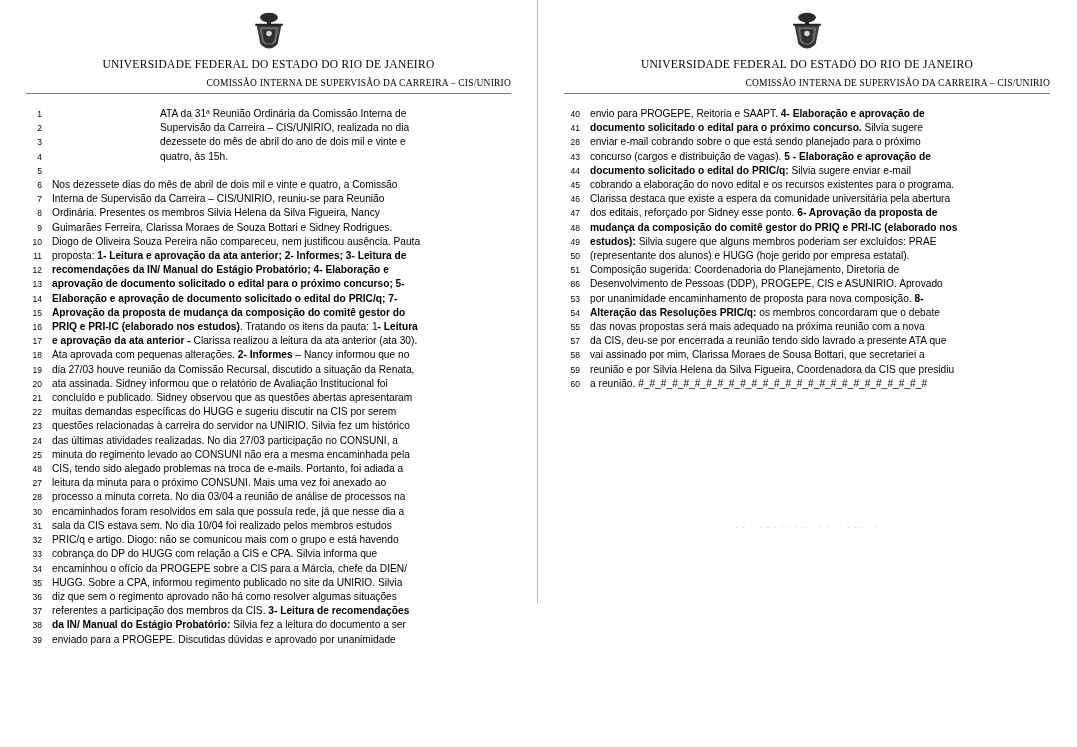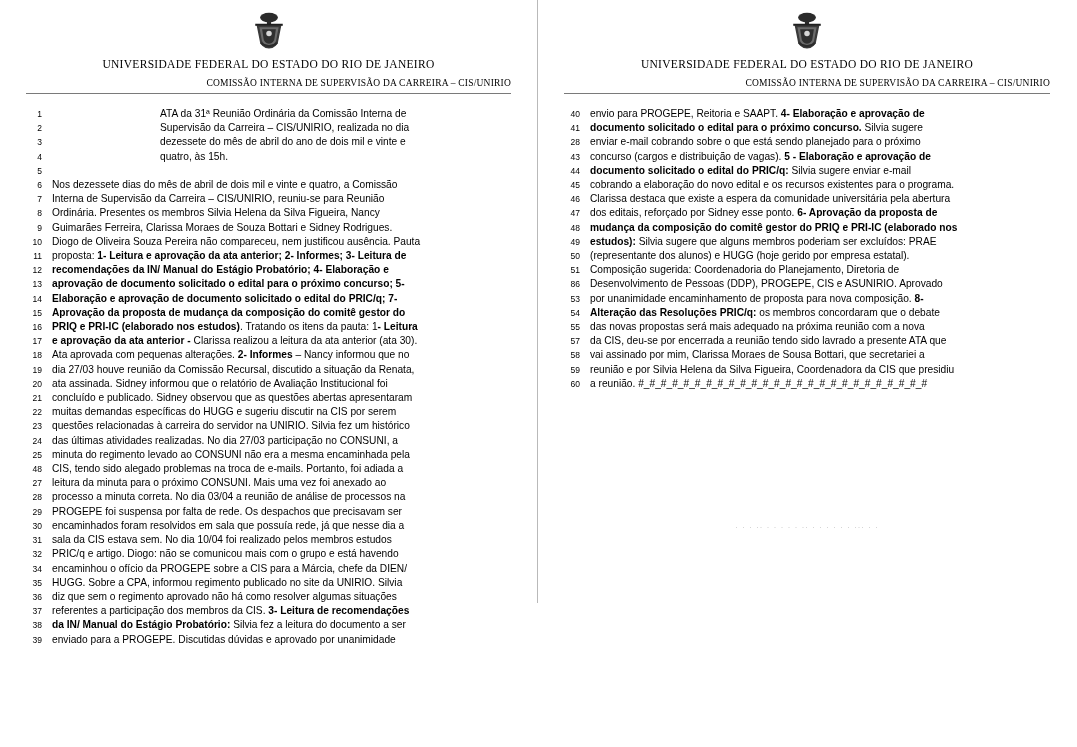--- a/index.html
+++ b/index.html
@@ -247,34 +247,34 @@
           </div>
           <div class="line">
             <span class="lnum">27</span>
             <span class="ltext">leitura da minuta para o próximo CONSUNI. Mais uma vez foi anexado ao</span>
           </div>
           <div class="line">
             <span class="lnum">28</span>
             <span class="ltext">processo a minuta correta. No dia 03/04 a reunião de análise de processos na</span>
           </div>
           <div class="line">
-            <span class="lnum">29</span>
-            <span class="ltext">PROGEPE foi suspensa por falta de rede. Os despachos que precisavam ser</span>
-          </div>
-          <div class="line">
             <span class="lnum">30</span>
             <span class="ltext">encaminhados foram resolvidos em sala que possuía rede, já que nesse dia a</span>
           </div>
           <div class="line">
             <span class="lnum">31</span>
             <span class="ltext">sala da CIS estava sem. No dia 10/04 foi realizado pelos membros estudos</span>
           </div>
           <div class="line">
             <span class="lnum">32</span>
             <span class="ltext">PRIC/q e artigo. Diogo: não se comunicou mais com o grupo e está havendo</span>
+          </div>
+          <div class="line">
+            <span class="lnum">33</span>
+            <span class="ltext">cobrança do DP do HUGG com relação a CIS e CPA. Silvia informa que</span>
           </div>
           <div class="line">
             <span class="lnum">34</span>
             <span class="ltext">encaminhou o ofício da PROGEPE sobre a CIS para a Márcia, chefe da DIEN/</span>
           </div>
           <div class="line">
             <span class="lnum">35</span>
             <span class="ltext">HUGG. Sobre a CPA, informou regimento publicado no site da UNIRIO. Silvia</span>
           </div>
           <div class="line">

